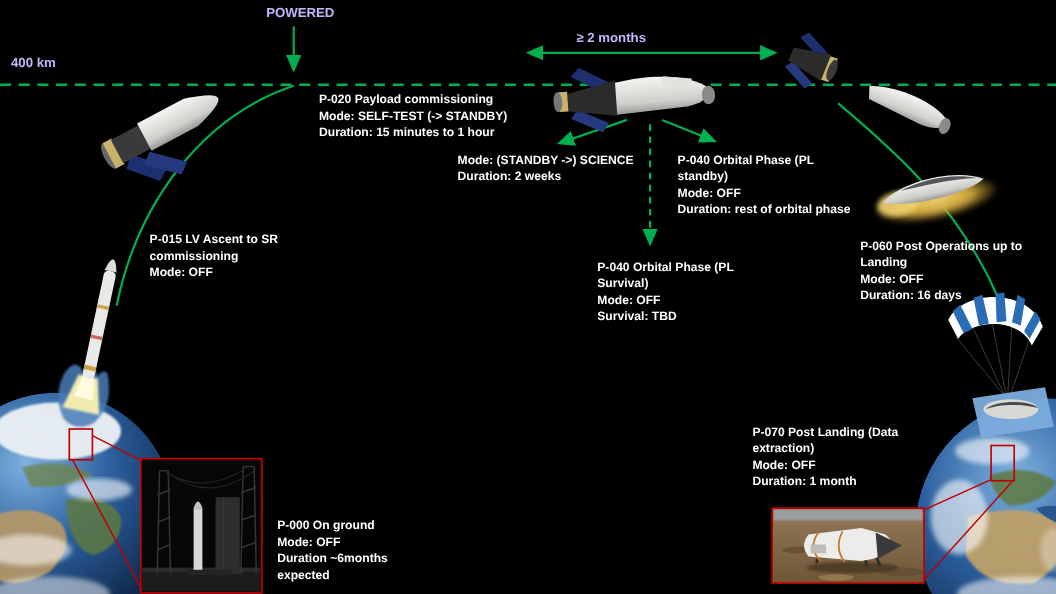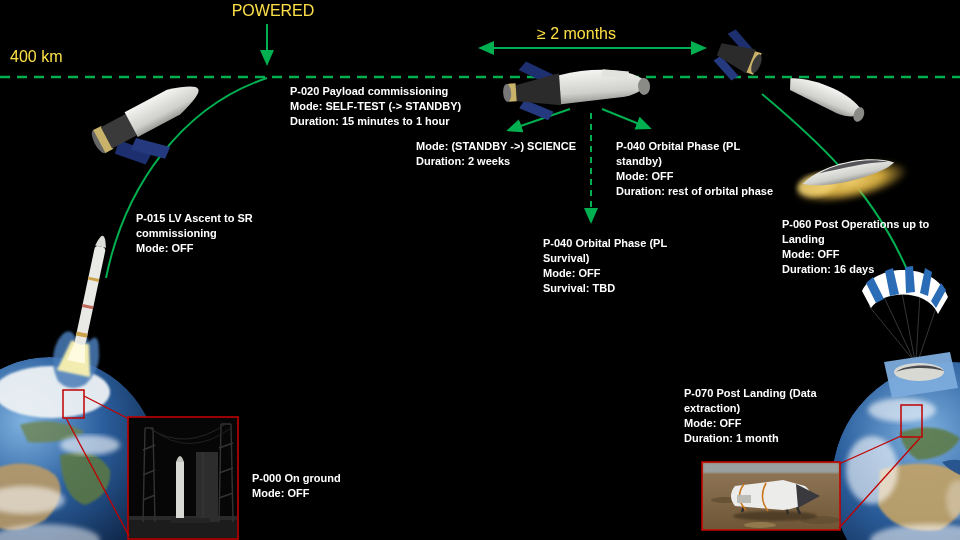--- a/index.html
+++ b/index.html
@@ -1,24 +1,24 @@
 <!DOCTYPE html>
 <html><head>
 <meta charset="utf-8">
 <style>
   html,body{margin:0;padding:0;background:#000;}
   .stage{position:relative;width:960px;height:540px;background:#000;overflow:hidden;
          font-family:"Liberation Sans",sans-serif;}
   .gfx{position:absolute;left:0;top:0;}
-  .scene-label{position:absolute;color:#fde047;font-weight:normal;font-size:16px;line-height:14px;white-space:nowrap;}
+  .scene-label{position:absolute;color:#c4b5fd;font-weight:bold;font-size:12px;line-height:14px;white-space:nowrap;}
   .phase{position:absolute;color:#fff;font-weight:bold;font-size:11px;line-height:15px;}
   .phase span{display:block;}
   #lbl-altitude{left:10px;top:50px;}
   #lbl-powered{left:228px;top:4px;width:90px;text-align:center;}
-  #lbl-months{left:504px;top:27px;width:112px;text-align:right;}
+  #lbl-months{left:524px;top:27px;width:112px;text-align:left;}
   #phase-p000{left:252px;top:471px;width:120px;}
   #phase-p010{left:136px;top:211px;width:152px;}
   #phase-p020{left:290px;top:84px;width:205px;}
   #phase-p030{left:416px;top:139px;width:212px;}
   #phase-p040{left:543px;top:236px;width:168px;}
   #phase-p050{left:616px;top:139px;width:168px;}
   #phase-p060{left:782px;top:217px;width:184px;}
   #phase-p070{left:684px;top:386px;width:165px;}
 </style>
 </head>
@@ -252,15 +252,16 @@
     <span>Duration: 16 days</span>
   </div>
   <div class="phase" id="phase-p070">
     <span>P-070 Post Landing (Data extraction)</span>
     <span>Mode: OFF</span>
     <span>Duration: 1 month</span>
   </div>
   <div class="phase" id="phase-p000">
     <span>P-000 On ground</span>
     <span>Mode: OFF</span>
+    <span>Duration ~6months expected</span>
   </div>
 
 </div>
 
 </body></html>

